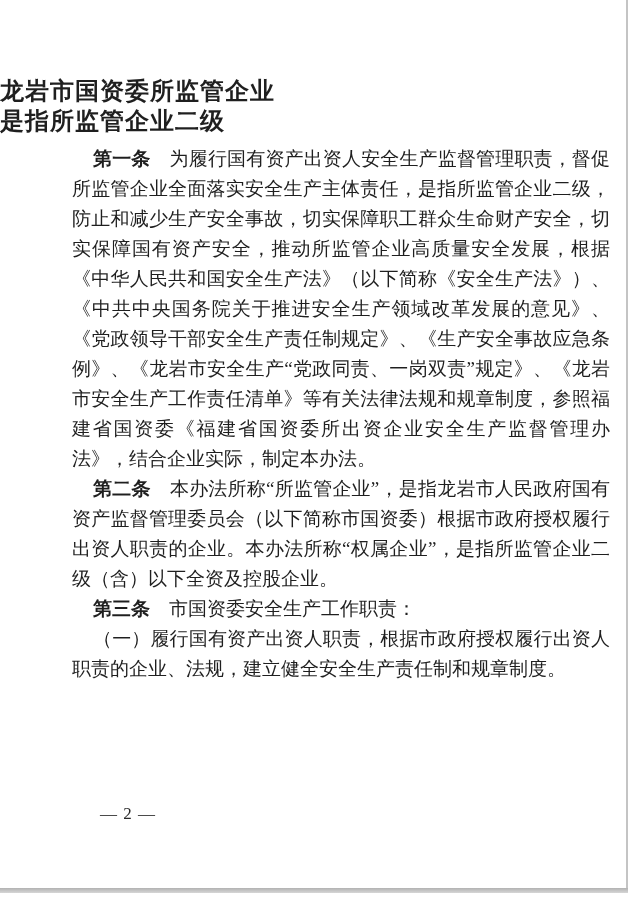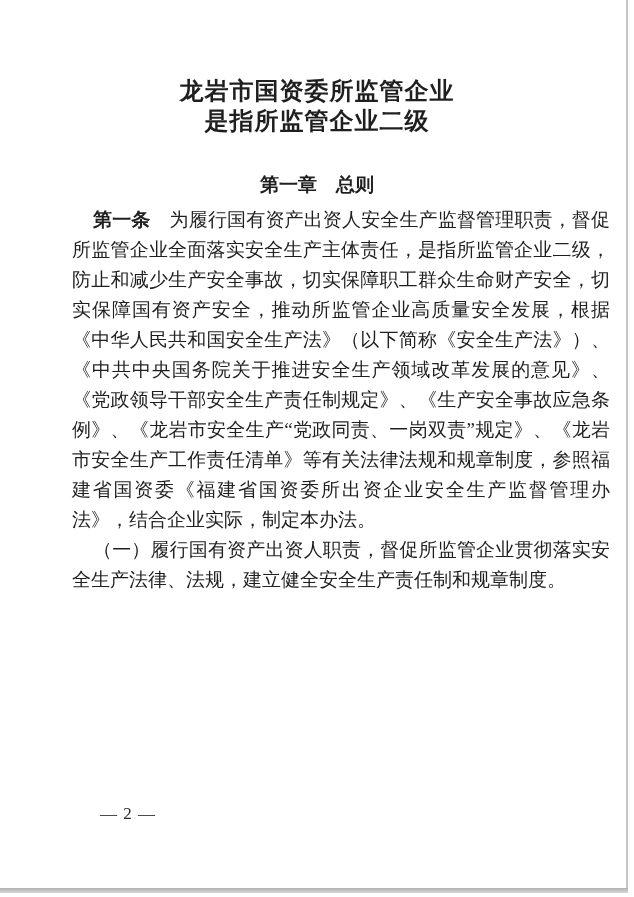--- a/index.html
+++ b/index.html
@@ -7,21 +7,20 @@
     position: relative;
     width: 634px;
     height: 897px;
     background: #ffffff;
     overflow: hidden;
     color: #1f1f1f;
     font-family: "Liberation Serif", "DejaVu Serif", serif;
   }
   .doc-title {
     padding-top: 76px;
-    text-align: center;
     font-size: 24px;
     font-weight: 700;
     line-height: 30px;
     letter-spacing: 1px;
   }
   .chapter-heading {
     margin-top: 37px;
     text-align: center;
     font-size: 19px;
     font-weight: 700;
@@ -70,25 +69,26 @@
 </head>
 <body>
 
 <div class="page">
 
   <div class="doc-title">
     <div>龙岩市国资委所监管企业</div>
     <div>是指所监管企业二级</div>
   </div>
 
-  <div class="chapter-heading">第一章　总则</div>
 
   <div class="content">
     <p><b class="article-label">第一条</b><span>　为履行国有资产出资人安全生产监督管理职责，督促所监管企业全面落实安全生产主体责任，是指所监管企业二级，防止和减少生产安全事故，切实保障职工群众生命财产安全，切实保障国有资产安全，推动所监管企业高质量安全发展，根据《中华人民共和国安全生产法》（以下简称《安全生产法》）、《中共中央国务院关于推进安全生产领域改革发展的意见》、《党政领导干部安全生产责任制规定》、《生产安全事故应急条例》、《龙岩市安全生产“党政同责、一岗双责”规定》、《龙岩市安全生产工作责任清单》等有关法律法规和规章制度，参照福建省国资委《福建省国资委所出资企业安全生产监督管理办法》，结合企业实际，制定本办法。</span></p>
-    <p><span>（一）履行国有资产出资人职责，督促所监管企业贯彻落实安全生产法律、法规，建立健全安全生产责任制和规章制度。</span></p>
+    <p><b class="article-label">第二条</b><span>　本办法所称“所监管企业”，是指龙岩市人民政府国有资产监督管理委员会（以下简称市国资委）根据市政府授权履行出资人职责的企业。本办法所称“权属企业”，是指所监管企业二级（含）以下全资及控股企业。</span></p>
+    <p><b class="article-label">第三条</b><span>　市国资委安全生产工作职责：</span></p>
+    <p><span>（一）履行国有资产出资人职责，根据市政府授权履行出资人职责的企业、法规，建立健全安全生产责任制和规章制度。</span></p>
   </div>
 
   <div class="page-number">— 2 —</div>
 
   <div class="edge-right"></div>
   <div class="edge-bottom"></div>
 
 </div>
 
 </body></html>

